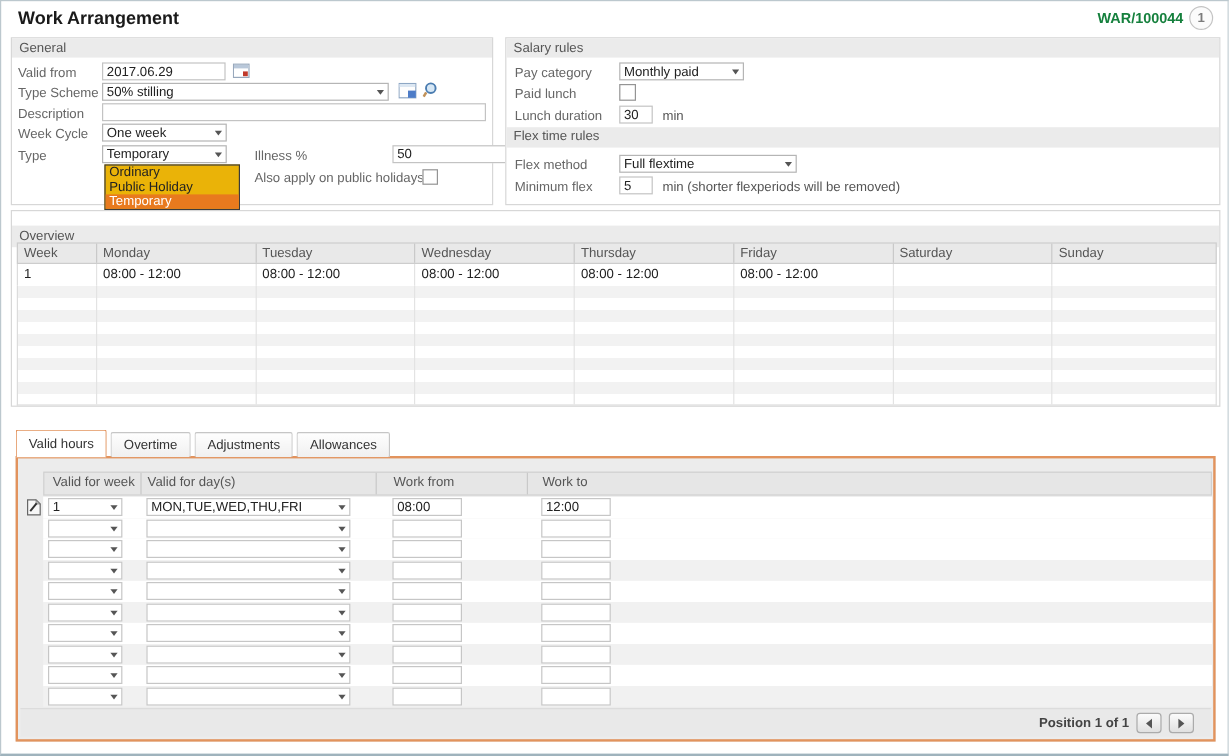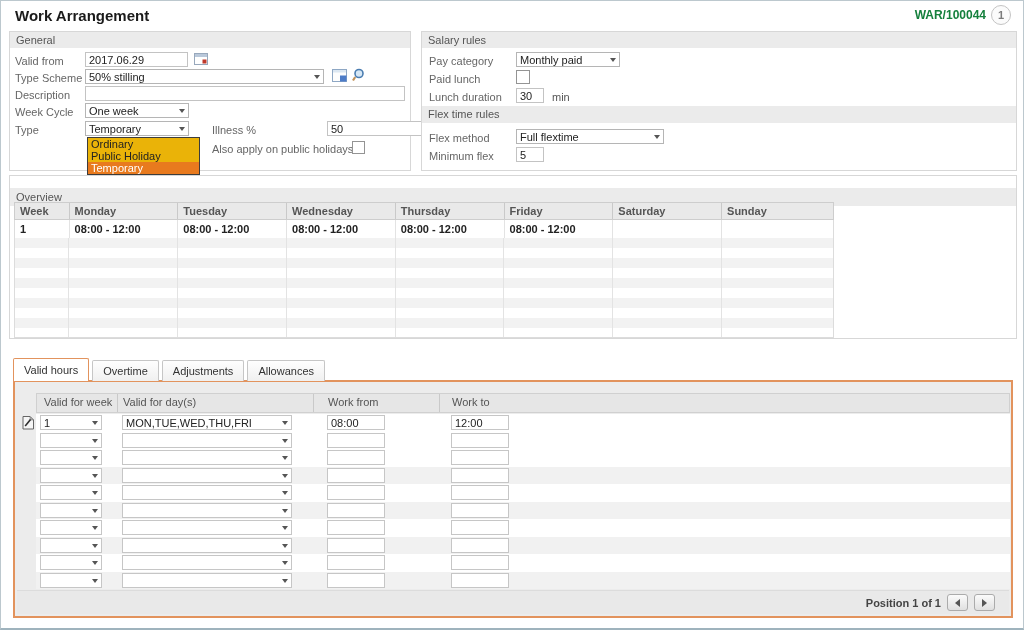--- a/index.html
+++ b/index.html
@@ -33,21 +33,21 @@
          border:1px solid #949494; background:#fff; }
   .ico { position:absolute; }
 
   
   .ddlist { position:absolute; left:77px; top:105px; width:113px; background:#eab308;
             border:1px solid #3c3c3c; z-index:20; }
   .dditem { height:12px; line-height:12px; padding:0 3px; color:#222; white-space:nowrap; }
   .dditem.selected { background:#e87a1e; color:#fff; }
 
   
-  .ovtable { position:absolute; left:4px; top:26px; width:820px;font-weight:bold; }
+  .ovtable { position:absolute; left:4px; top:26px; width:1000px; }
   .ovhead { display:flex; height:18px; background:#e9e9e9; border:1px solid #cdcdcd; }
   .ovhead .cell { line-height:16px; color:#555; padding-left:5px; border-right:1px solid #c9c9c9; }
   .ovhead .cell:last-child { border-right:none; }
   .ovrow { display:flex; height:18px; background:#fff; border-left:1px solid #dcdcdc; border-right:1px solid #dcdcdc; }
   .ovrow .cell { line-height:18px; color:#222; padding-left:5px; border-right:1px solid #e3e3e3; }
   .ovrow .cell:last-child { border-right:none; }
   .ovempty { display:flex; height:100px; border:1px solid #dcdcdc; border-top:none;
              background:repeating-linear-gradient(to bottom,#f2f2f2 0 10px,#ffffff 10px 20px); }
   .ovempty .cell { border-right:1px solid #e3e3e3; height:100%; }
   .ovempty .cell:last-child { border-right:none; }
@@ -177,20 +177,21 @@
     <div class="band2" style="top:74px;">Flex time rules</div>
 
     <span class="lbl" style="left:7px; top:99px;">Flex method</span>
     <div class="sel" style="left:94px; top:97px; width:148px;">
       <span>Full flextime</span>
       <span class="arr"></span>
     </div>
 
     <span class="lbl" style="left:7px; top:117px;">Minimum flex</span>
     <input class="inp" style="left: 94px; top: 115px; width: 28px;" value="5">
+    <span class="sfx" style="left:130px; top:117px;">min (shorter flexperiods will be removed)</span>
   </div>
 
   <div class="panel" style="left:8px; top:174px; width:1008px; height:164px;">
     <div class="band" style="height:18px; line-height:18px;margin-top:12px;">Overview</div>
     <div class="ovtable">
       <div class="ovhead">
         <span class="cell c0">Week</span>
         <span class="cell c1">Monday</span>
         <span class="cell c2">Tuesday</span>
         <span class="cell c3">Wednesday</span>

